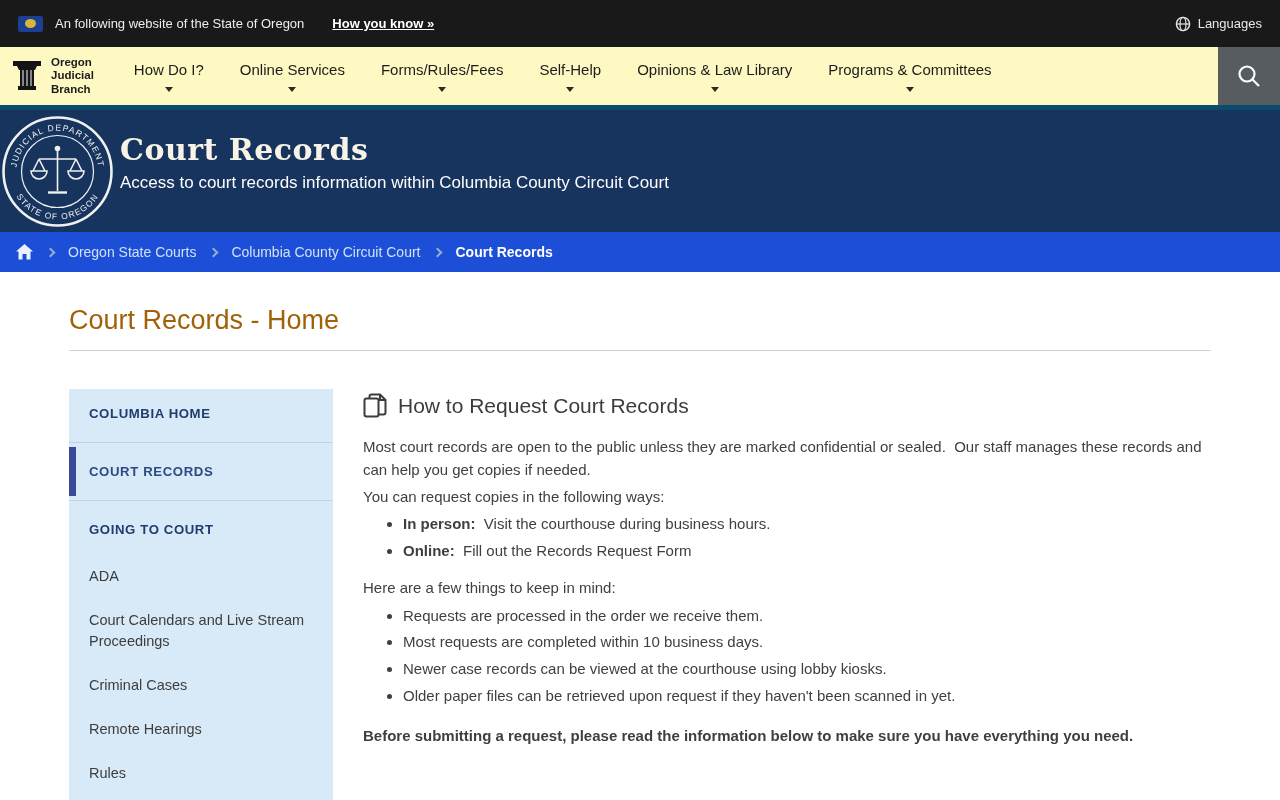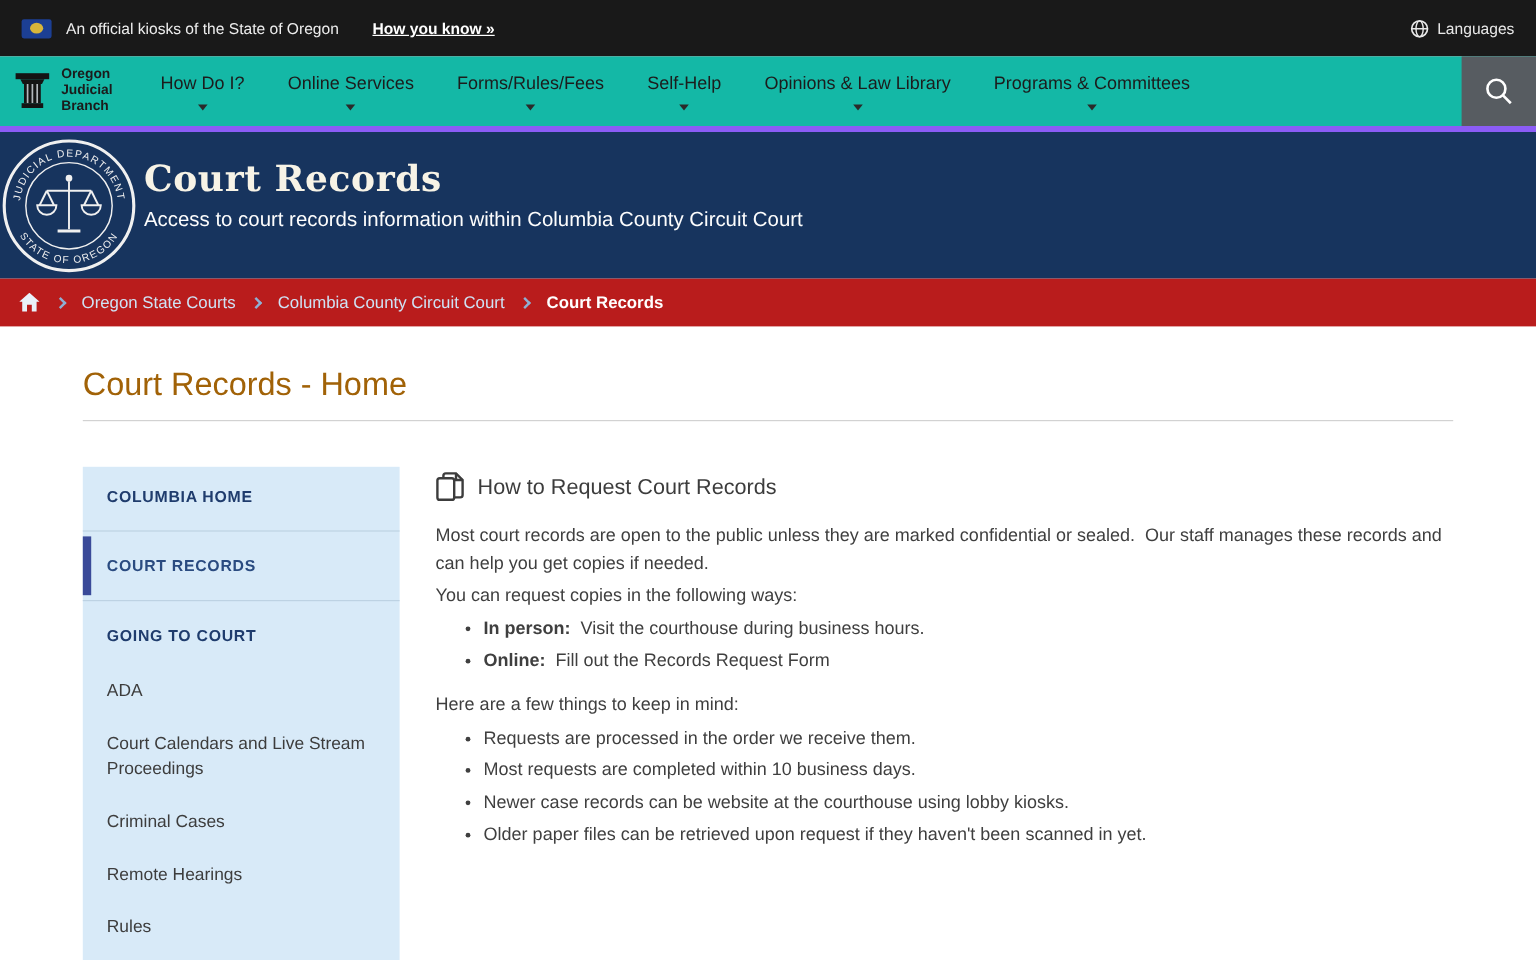--- a/index.html
+++ b/index.html
@@ -11,41 +11,41 @@
                   padding:0 18px; color:#ededed; font-size:13px; }
   .flag { width:25px; height:16px; background:#1c3f94; border-radius:2px; margin-right:12px;
           display:flex; align-items:center; justify-content:center; flex-shrink:0; }
   .flag-emblem { width:11px; height:9px; background:#d8b63a; border-radius:50%; }
   .official-text { margin-right:28px; }
   .how-know { color:#fff; font-weight:bold; text-decoration:underline; cursor:pointer; }
   .official-spacer { flex:1; }
   .languages { display:flex; align-items:center; gap:7px; color:#e8e8e8; cursor:pointer; }
 
   
-  .navbar { height:63px; background:#14b8a6; border-bottom:5px solid #8b5cf6;
+  .navbar { height:63px; background:#fef9c3; border-bottom:5px solid #0c4a6e;
             display:flex; align-items:center; padding-left:12px; position:relative; }
   .logo { display:flex; align-items:center; gap:9px; margin-right:40px; cursor:pointer; }
   .logo-text { font-size:11.5px; font-weight:bold; color:#1b1b1b; line-height:1.18; }
   .nav-items { display:flex; align-items:center; gap:36px; }
   .nav-item { display:flex; align-items:center; gap:7px; font-size:15px; color:#1c1c1c; cursor:pointer;flex-direction:column; }
   .caret { width:0; height:0; border-left:4.5px solid transparent; border-right:4.5px solid transparent;
            border-top:5px solid #2a2a2a; margin-top:2px; }
   .search-btn { position:absolute; right:0; top:0; width:62px; height:58px; background:#575c61;
                 display:flex; align-items:center; justify-content:center; cursor:pointer; }
 
   
   .hero { height:122px; background:#17345E; position:relative; color:#fff; }
   .seal { position:absolute; left:0; top:4px; }
   .hero-text { padding:22px 0 0 120px; }
   .hero-title { font-family:"DejaVu Serif","Liberation Serif",serif; font-weight:bold;
                 font-size:30px; color:#f7f3e6; letter-spacing:0.5px; }
   .hero-subtitle { font-size:17px; color:#fdfdfd; margin-top:6px; }
 
   
-  .crumb-bar { height:40px; background:#b91c1c; display:flex; align-items:center;
+  .crumb-bar { height:40px; background:#1d4ed8; display:flex; align-items:center;
                padding:0 16px; font-size:14px; }
   .crumb-home { display:flex; align-items:center; cursor:pointer; margin-right:14px; }
   .crumb-sep { width:7px; height:7px; border-right:2.5px solid #8fb0d4; border-bottom:2.5px solid #8fb0d4;
                transform:rotate(-45deg); margin:0 14px 0 0; flex-shrink:0; }
   .crumb-link { color:#cfe2f4; cursor:pointer; margin-right:14px; }
   .crumb-current { color:#ffffff; font-weight:bold; }
 
   
   .page { padding:0 69px; }
   .page-title { font-size:27px; font-weight:400; color:#a16207; margin-top:33px; }
@@ -58,35 +58,35 @@
                  letter-spacing:0.6px; color:#1F3C6D; cursor:pointer; }
   .side-link { padding:12px 16px 12px 20px; font-size:14.5px; color:#3D3D3D;
                line-height:1.4; cursor:pointer; }
   .side-active { padding:17px 16px 17px 13px; border-left:7px solid #3A4A99;
                  font-size:13.2px; font-weight:bold; letter-spacing:0.6px;
                  color:#2A4B80; cursor:pointer; }
   .side-divider { border-top:1px solid #bdd2e3; margin:4px 0; }
 
   
   .main-col { flex:1; color:#3F3F3F; }
-  .section-h { display:flex; align-items:center; gap:11px; font-size:18px; font-weight:400;
+  .section-h { display:flex; align-items:center; gap:11px; font-size:21px; font-weight:400;
                color:#3C3C3C; margin:4px 0 16px; }
   .main-col p { font-size:15px; line-height:1.55; margin:3px 0; }
   .main-col p.bold { font-weight:bold; margin-top:17px; }
   .main-col ul { margin:4px 0 15px; padding-left:40px; }
   .main-col li { font-size:15px; line-height:1.45; margin:5px 0; }
 </style>
 </head>
 <body>
 
 <div class="official-bar">
   <span class="flag">
       <span class="flag-emblem"></span>
     </span>
-  <span class="official-text">An official kiosks of the State of Oregon</span>
+  <span class="official-text">An following website of the State of Oregon</span>
   <a class="how-know">How you know »</a>
   <span class="official-spacer"></span>
   <span class="languages">
     <svg width="16" height="16" viewBox="0 0 16 16">
       <circle cx="8" cy="8" r="6.6" fill="none" stroke="#e8e8e8" stroke-width="1.4"></circle>
       <ellipse cx="8" cy="8" rx="3" ry="6.6" fill="none" stroke="#e8e8e8" stroke-width="1.2"></ellipse>
       <line x1="1.4" y1="8" x2="14.6" y2="8" stroke="#e8e8e8" stroke-width="1.2"></line>
     </svg>
     <span>Languages</span>
   </span>
@@ -223,18 +223,19 @@
         <p>Most court records are open to the public unless they are marked confidential or sealed.&nbsp; Our staff manages these records and can help you get copies if needed.</p>
         <p>You can request copies in the following ways:</p>
         <ul>
           <li><strong>In person:</strong>&nbsp; Visit the courthouse during business hours.</li>
           <li><strong>Online:</strong>&nbsp; Fill out the Records Request Form</li>
         </ul>
         <p>Here are a few things to keep in mind:</p>
         <ul>
           <li>Requests are processed in the order we receive them.</li>
           <li>Most requests are completed within 10 business days.</li>
-          <li>Newer case records can be website at the courthouse using lobby kiosks.</li>
+          <li>Newer case records can be viewed at the courthouse using lobby kiosks.</li>
           <li>Older paper files can be retrieved upon request if they haven't been scanned in yet.</li>
         </ul>
+        <p class="bold">Before submitting a request, please read the information below to make sure you have everything you need.</p>
       </div>
   </div>
 </div>
 
 </body></html>

